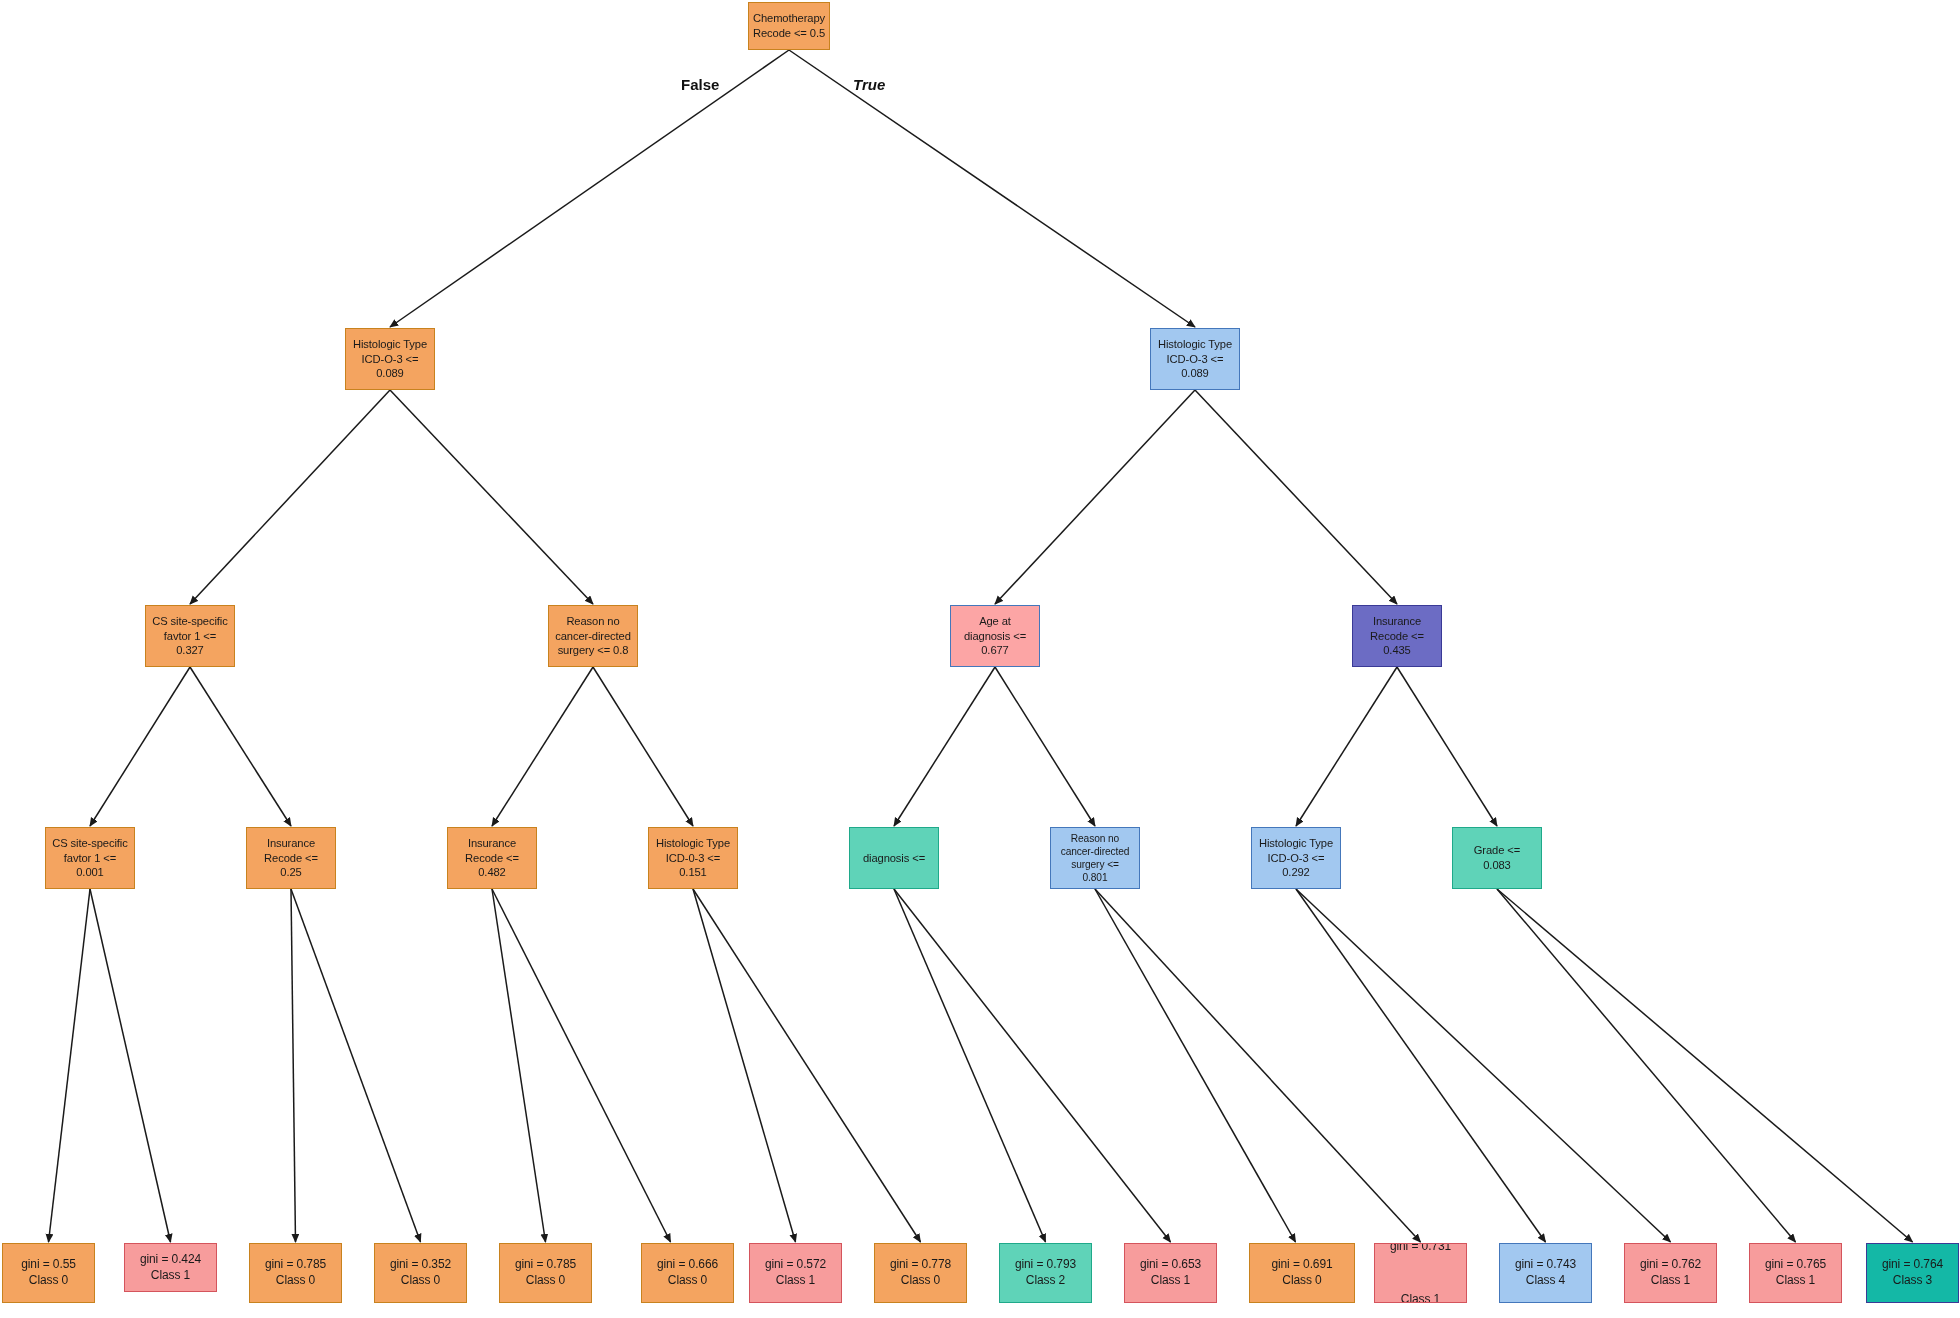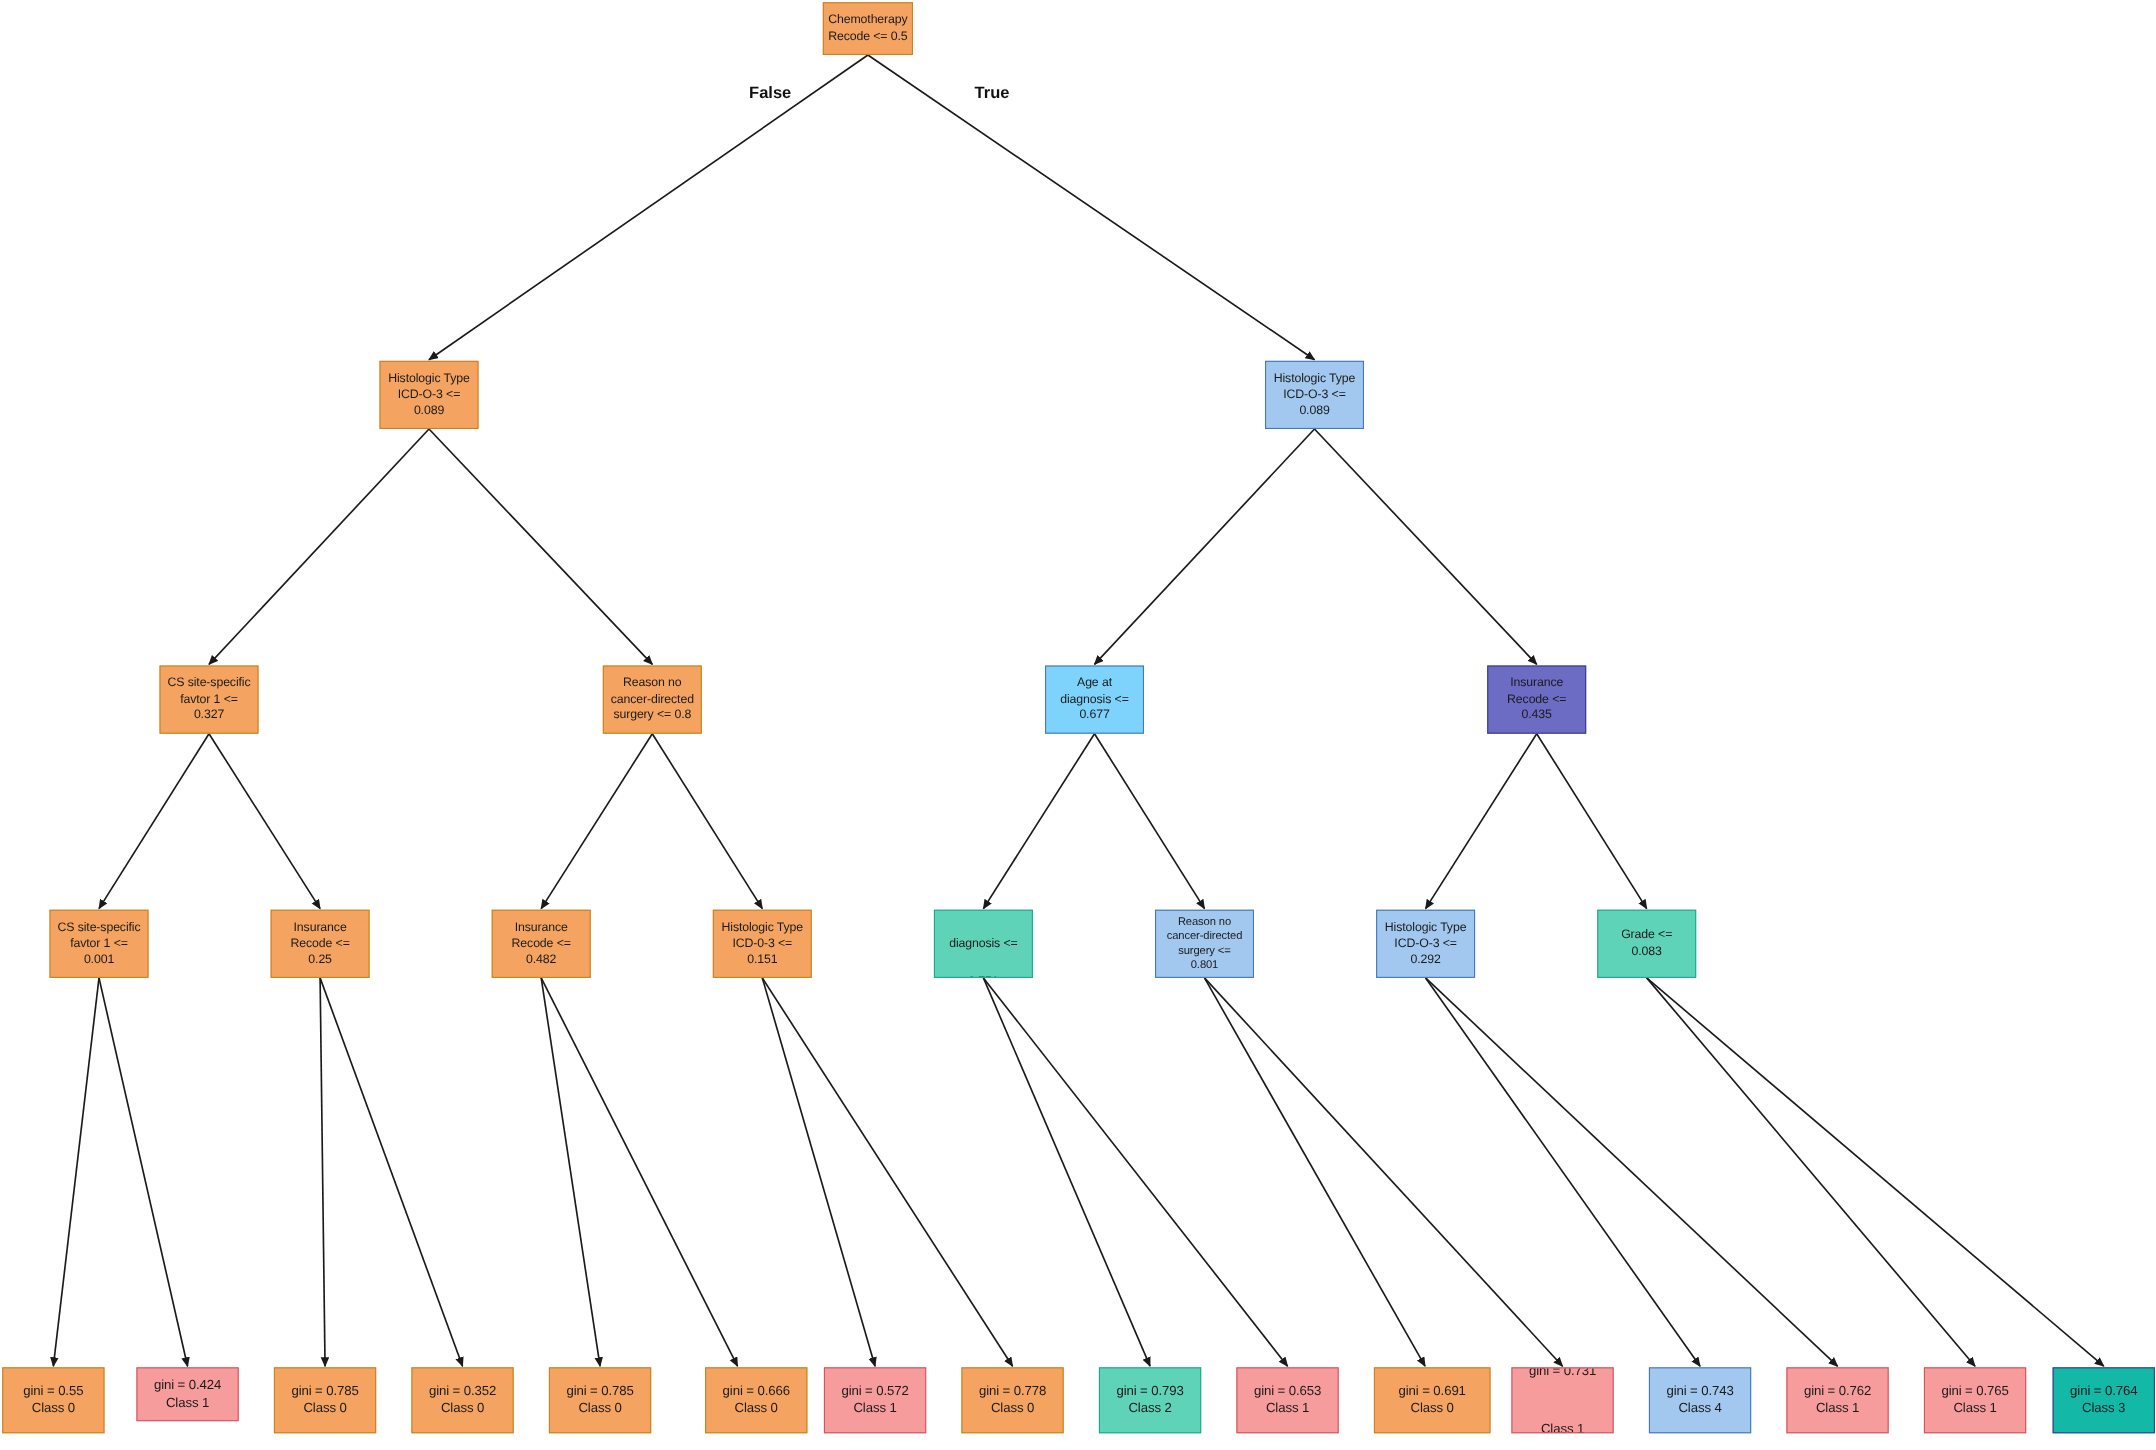--- a/index.html
+++ b/index.html
@@ -113,21 +113,21 @@
       <div class="node" style="left: 145px; top: 605px; width: 90px; height: 62px; background: rgb(244, 164, 96); border-color: rgb(200, 130, 30); color: rgb(26, 26, 26); font-size: 11.2px;">
         <span class="line">CS site-specific</span>
         <span class="line">favtor 1 &lt;=</span>
         <span class="line">0.327</span>
       </div>
       <div class="node" style="left: 548px; top: 605px; width: 90px; height: 62px; background: rgb(244, 164, 96); border-color: rgb(200, 130, 30); color: rgb(26, 26, 26); font-size: 11.2px;">
         <span class="line">Reason no</span>
         <span class="line">cancer-directed</span>
         <span class="line">surgery &lt;= 0.8</span>
       </div>
-      <div class="node" style="left: 950px; top: 605px; width: 90px; height: 62px; background: #7dd3fc; border-color: rgb(68, 119, 187); color: rgb(26, 26, 26); font-size: 11.2px;">
+      <div class="node" style="left: 950px; top: 605px; width: 90px; height: 62px; background: #fca5a5; border-color: rgb(68, 119, 187); color: rgb(26, 26, 26); font-size: 11.2px;">
         <span class="line">Age at</span>
         <span class="line">diagnosis &lt;=</span>
         <span class="line">0.677</span>
       </div>
       <div class="node" style="left: 1352px; top: 605px; width: 90px; height: 62px; background: rgb(108, 108, 196); border-color: rgb(58, 58, 150); color: rgb(26, 26, 26); font-size: 11.2px;">
         <span class="line">Insurance</span>
         <span class="line">Recode &lt;=</span>
         <span class="line">0.435</span>
       </div>
       <div class="node" style="left: 45px; top: 827px; width: 90px; height: 62px; background: rgb(244, 164, 96); border-color: rgb(200, 130, 30); color: rgb(26, 26, 26); font-size: 11.2px;">
@@ -230,15 +230,15 @@
         <span class="line">gini = 0.765</span>
         <span class="line">Class 1</span>
       </div>
       <div class="node" style="left: 1866px; top: 1243px; width: 93px; height: 60px; background: #14b8a6; border-color: rgb(58, 58, 150); color: rgb(26, 26, 26); font-size: 12px;">
         <span class="line">gini = 0.764</span>
         <span class="line">Class 3</span>
       </div>
     </div>
   <div id="label-layer">
       <div class="edge-label" style="left: 681px; top: 76px;">False</div>
-      <div class="edge-label" style="left: 886px; top: 76px;">True</div>
+      <div class="edge-label" style="left: 853px; top: 76px; font-style: italic;">True</div>
     </div>
 </div>
 
 </body></html>

